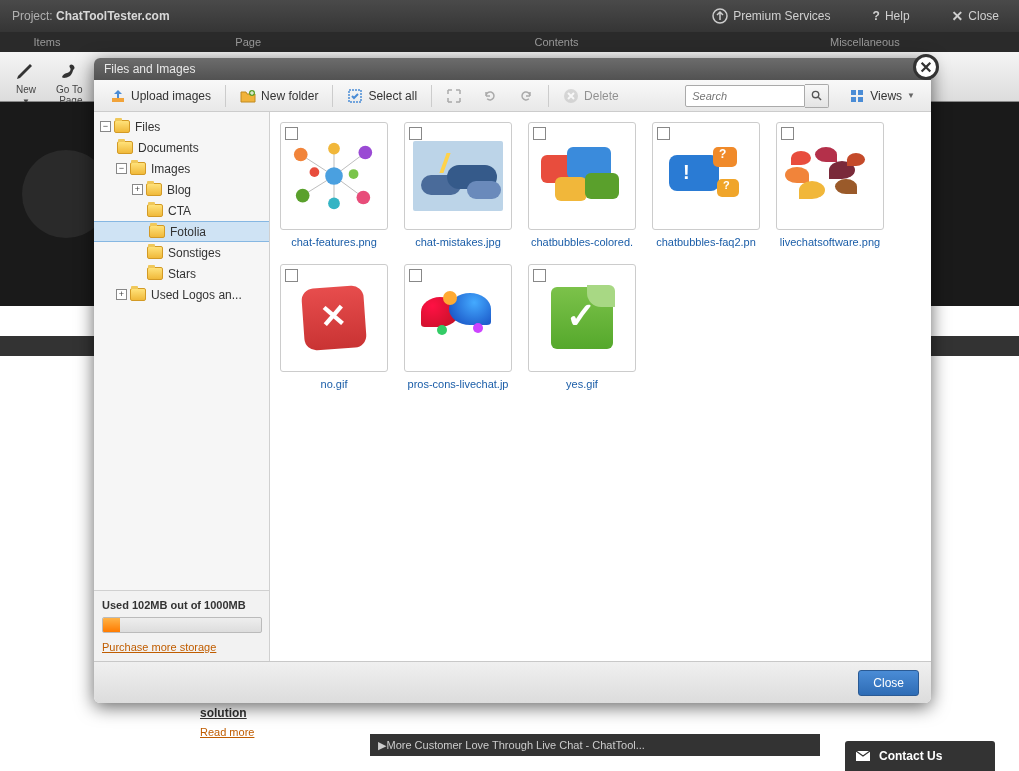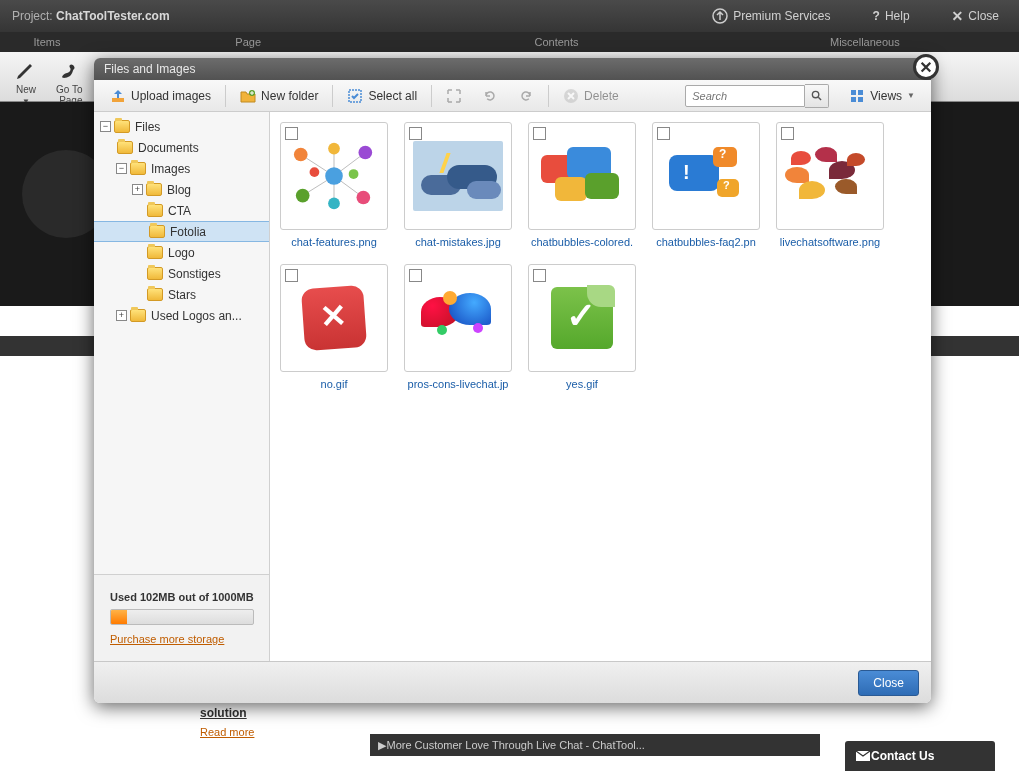--- a/index.html
+++ b/index.html
@@ -42,21 +42,21 @@
 .dialog-body { flex: 1; display: flex; overflow: hidden; }
 .sidebar { width: 176px; background: #f6f6f6; border-right: 1px solid #d0d0d0; overflow-y: auto; padding-top: 4px; }
 .tree-item { display: flex; align-items: center; height: 21px; padding-right: 4px; cursor: pointer; color: #333; }
 .tree-item.selected { background: #cfe3f4; border: 1px solid #86b7e2; border-left: none; border-right: none; }
 .tree-expander { width: 11px; height: 11px; border: 1px solid #888; background: #fff; color: #444; font-size: 9px; line-height: 9px; text-align: center; margin-right: 3px; }
 .tree-expander-empty { width: 15px; }
 .folder-ico { width: 16px; height: 13px; background: linear-gradient(#ffe27a, #f0b93a); border: 1px solid #d39a25; border-radius: 2px; margin-right: 5px; position: relative; }
 .folder-ico::before { content: ""; position: absolute; top: -3px; left: 0; width: 7px; height: 3px; background: #f0c85a; border-radius: 1px 1px 0 0; }
 .tree-label { white-space: nowrap; overflow: hidden; text-overflow: ellipsis; flex: 1; }
 
-.storage-panel { position: absolute; left: 0; bottom: 0; width: 176px; background: #f2f2f2; border-top: 1px solid #d0d0d0; padding: 16px; }
+.storage-panel { position: absolute; left: 0; bottom: 0; width: 176px; background: #f2f2f2; border-top: 1px solid #d0d0d0; padding: 8px; }
 .storage-text { font-weight: bold; color: #333; font-size: 11px; }
 .storage-bar { margin-top: 6px; height: 16px; border: 1px solid #bbb; background: linear-gradient(#eee,#ddd); border-radius: 2px; overflow: hidden; }
 .storage-fill { height: 100%; width: 11%; background: linear-gradient(#ffb347, #ff7b00); }
 .storage-link { display: block; margin-top: 8px; color: #c05d00; text-decoration: underline; font-size: 11px; }
 
 .sidebar-inner { position: relative; height: 100%; }
 .tree { padding-bottom: 100px; }
 
 .explorer { flex: 1; overflow: auto; padding: 10px; }
 .thumb-grid { display: flex; flex-wrap: wrap; gap: 16px; align-content: flex-start; }
@@ -67,21 +67,21 @@
 
 .dialog-footer { height: 42px; background: linear-gradient(#f0f0f0,#dcdcdc); border-top: 1px solid #c8c8c8; display: flex; align-items: center; justify-content: flex-end; padding: 0 12px; }
 .close-btn { background: linear-gradient(#4a8cd6,#2e6cb5); color: #fff; border: 1px solid #2a5a94; border-radius: 3px; padding: 5px 14px; font-size: 12px; cursor: pointer; }
 .back-link-block { position: absolute; top: 706px; left: 200px; color: #333; font-size: 12px; }
 .back-link-block .u { text-decoration: underline; color: #333; }
 .back-link-block .rm { color: #c05d00; text-decoration: underline; font-size: 11px; display: block; margin-top: 6px; }
 .back-video-bar { position: absolute; top: 734px; left: 370px; width: 450px; height: 22px; background: #333; color: #ccc; font-size: 11px; display: flex; align-items: center; padding: 0 8px; }
 .back-learn { position: absolute; top: 710px; left: 370px; color: #666; font-size: 16px; }
 
 
-.chat-tab { position: absolute; bottom: 0; right: 24px; width: 150px; height: 30px; background: #333; color: #fff; display: flex; align-items: center; padding: 0 10px; font-size: 12px; border-radius: 3px 3px 0 0; cursor: pointer; }
+.chat-tab { position: absolute; bottom: 0; right: 24px; width: 150px; height: 30px; background: #333; color: #fff; display: flex; align-items: center; padding: 0 10px; gap: 8px; font-size: 12px; border-radius: 3px 3px 0 0; cursor: pointer; }
 
 
 .ico { width: 16px; height: 16px; flex-shrink: 0; }
 .ico-small { width: 11px; height: 11px; }
 .ico-big { width: 24px; height: 24px; }
 
 
 .preview { width: 90px; height: 70px; display: flex; align-items: center; justify-content: center; }
 .pv-bubbles { position: relative; width: 90px; height: 70px; }
 .bub { position: absolute; border-radius: 6px; }
@@ -286,25 +286,20 @@
             </div>
             <div class="tree-item" style="padding-left: 38px;">
               <div class="tree-expander-empty"></div>
               <div class="folder-ico"></div>
               <span class="tree-label">CTA</span>
             </div>
             <div class="tree-item selected" style="padding-left: 40px;">
               <div class="tree-expander-empty"></div>
               <div class="folder-ico"></div>
               <span class="tree-label">Fotolia</span>
-            </div>
-            <div class="tree-item" style="padding-left: 38px;">
-              <div class="tree-expander-empty"></div>
-              <div class="folder-ico"></div>
-              <span class="tree-label">Logo</span>
             </div>
             <div class="tree-item" style="padding-left: 38px;">
               <div class="tree-expander-empty"></div>
               <div class="folder-ico"></div>
               <span class="tree-label">Sonstiges</span>
             </div>
             <div class="tree-item" style="padding-left: 38px;">
               <div class="tree-expander-empty"></div>
               <div class="folder-ico"></div>
               <span class="tree-label">Stars</span>

